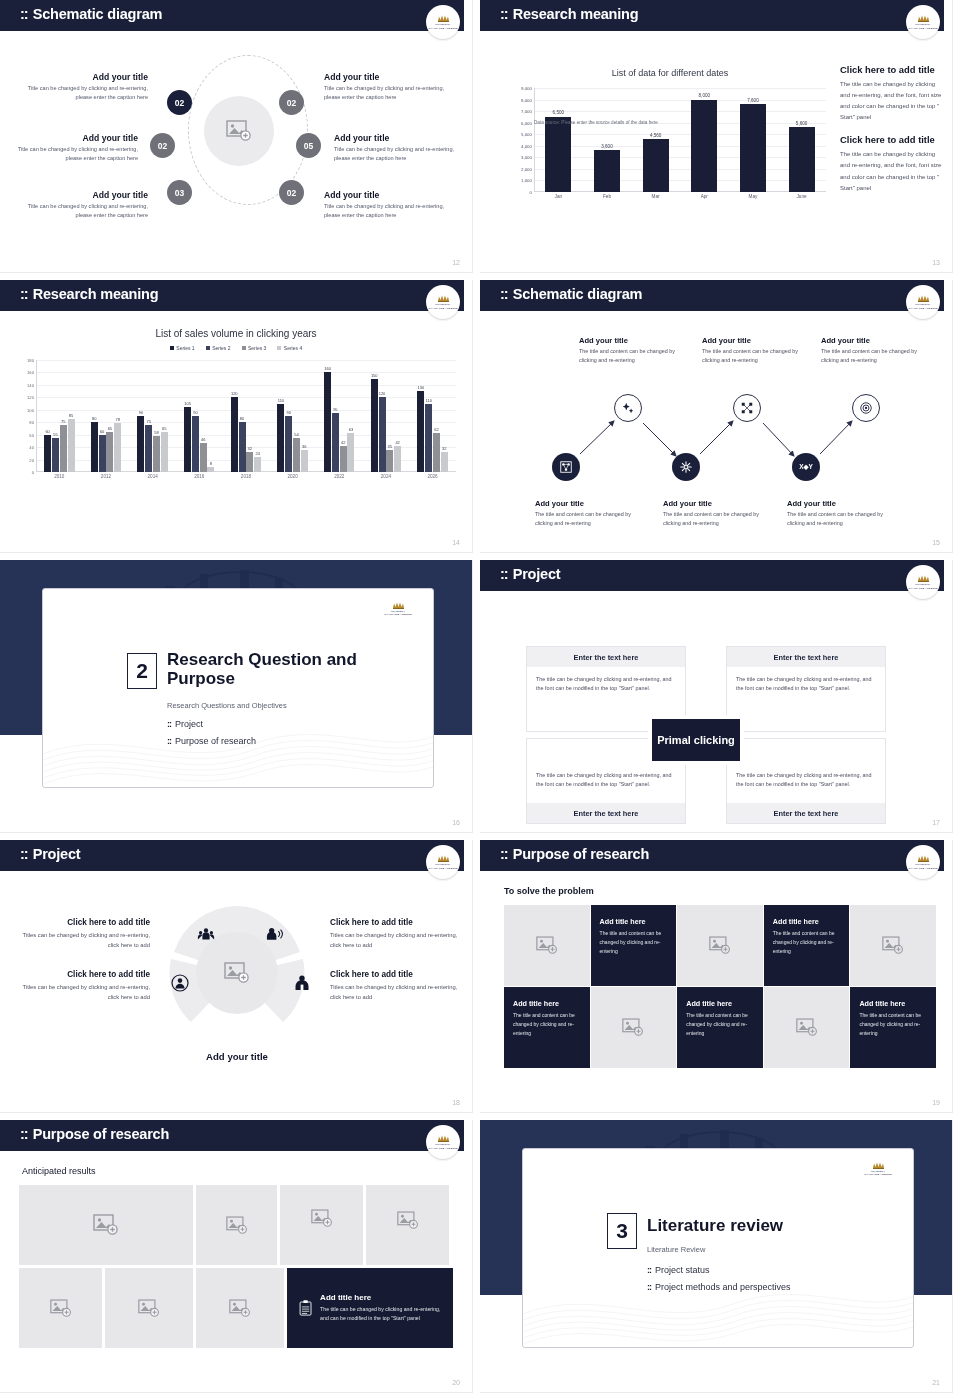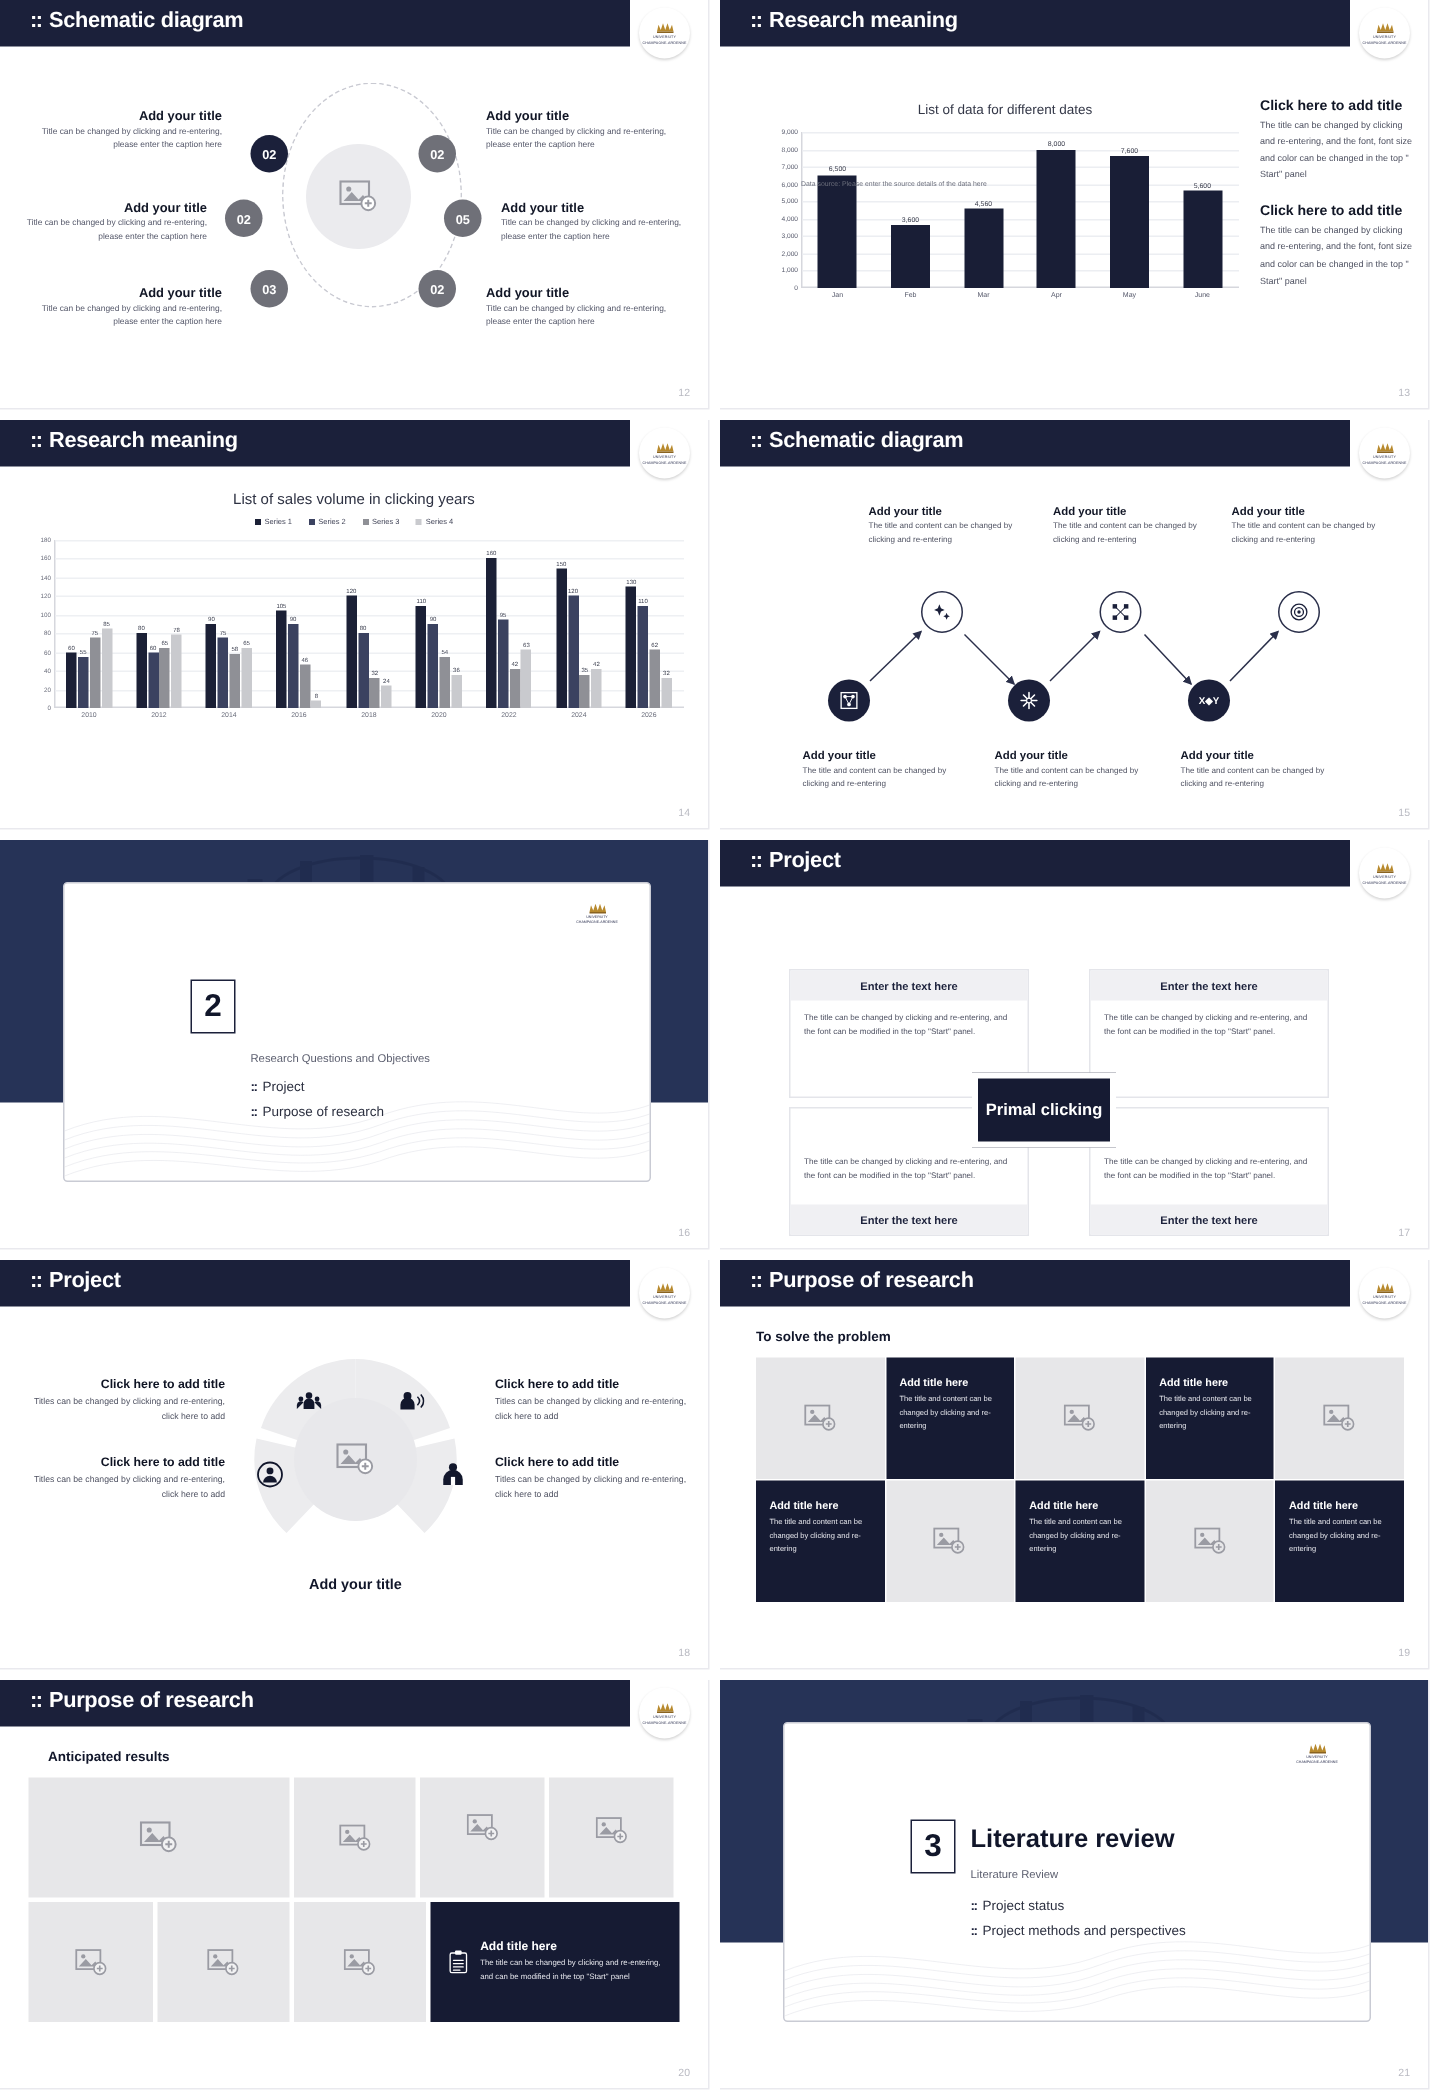--- a/index.html
+++ b/index.html
@@ -8,21 +8,21 @@
     background:#ffffff;
     font-family:"Liberation Sans", sans-serif;
     overflow:hidden;
   }
   .deck { display:grid; grid-template-columns:repeat(2, 480px); grid-template-rows:repeat(5, 280px); }
   .slide { position:relative; width:480px; height:280px; background:#fff; overflow:hidden; }
   .slide-inner { position:absolute; left:0; top:0; width:472px; height:272px; background:#fff;
                  box-shadow:0 0 0 1px #e9e9ee; overflow:hidden; }
 
   
-  .hdr { position:absolute; left:0; top:0; width:420px; height:31px; background:#1b203a; }
+  .hdr { position:absolute; left:0; top:0; width:464px; height:31px; background:#1b203a; }
   .hdr-title { position:absolute; left:20px; top:6px; color:#fff; font-size:14.5px; font-weight:bold; letter-spacing:-.2px; }
   .hdr-dots { display:inline-block; margin-right:5px; letter-spacing:-1px; }
   .badge { position:absolute; right:12px; top:5px; width:34px; height:34px; border-radius:50%;
            background:#fff; display:flex; align-items:center; justify-content:center; flex-direction:column;
            box-shadow:0 1px 2px rgba(0,0,0,.18); z-index:4; }
   .badge .crest { width:15px; height:9px; }
   .badge .l1 { font-size:2.4px; color:#2b3050; line-height:1.35; letter-spacing:.1px; }
   .pg { position:absolute; right:12px; bottom:6px; font-size:7px; color:#b9bac2; }
 
   
@@ -140,21 +140,21 @@
   .s8 .sub { position:absolute; left:24px; top:46px; font-size:9px; font-weight:bold; color:#11162a; }
   .s8 .grid { position:absolute; left:24px; top:65px; width:432px; height:163px;
               display:grid; grid-template-columns:repeat(5,1fr); grid-template-rows:repeat(2,1fr); gap:1px; }
   .s8 .cell { position:relative; display:flex; align-items:center; justify-content:center; }
   .s8 .cell.img { background:#e7e7e9; }
   .s8 .cell.dark { background:#161b33; color:#fff; padding:12px 9px; display:block; }
   .s8 .cell.dark h5 { font-size:7.2px; font-weight:bold; margin-bottom:3px; }
   .s8 .cell.dark p { font-size:5px; line-height:1.75; color:#e3e4ea; }
 
   
-  .s9 .sub { position:absolute; left:32px; top:46px; font-size:9px; font-weight:bold; color:#11162a; }
+  .s9 .sub { position:absolute; left:22px; top:46px; font-size:9px; font-weight:normal; color:#11162a; }
   .s9 .row1 { position:absolute; left:19px; top:65px; width:434px; height:80px; display:flex; gap:3px; }
   .s9 .row2 { position:absolute; left:19px; top:148px; width:434px; height:80px; display:flex; gap:3px; }
   .s9 .tile { background:#e7e7e9; display:flex; align-items:center; justify-content:center; }
   .s9 .wide  { flex:0 0 174px; } .s9 .mid { flex:0 0 81px; } .s9 .nar { flex:0 0 83px; }
   .s9 .t2a { flex:0 0 83px; } .s9 .t2b { flex:0 0 88px; } .s9 .t2c { flex:0 0 88px; }
   .s9 .dark { flex:1; background:#161b33; color:#fff; display:flex; align-items:center; gap:8px; padding:0 12px; }
   .s9 .dark h5 { font-size:8px; font-weight:bold; margin-bottom:3px; }
   .s9 .dark p { font-size:5.2px; line-height:1.7; color:#e3e4ea; }
 </style>
 </head>
@@ -632,20 +632,21 @@
           <g fill="none" stroke="#c6c8d2" stroke-width=".35">
             <path d="M0,62 C70,34 140,78 210,52 C280,26 340,64 392,44"></path>
             <path d="M0,68 C70,40 140,84 210,58 C280,32 340,70 392,50"></path>
             <path d="M0,74 C70,46 140,90 210,64 C280,38 340,76 392,56"></path>
             <path d="M0,80 C70,52 140,95 210,70 C280,44 340,82 392,62"></path>
             <path d="M0,86 C70,58 140,99 210,76 C280,50 340,88 392,68"></path>
             <path d="M0,92 C70,64 140,104 210,82 C280,56 340,94 392,74"></path>
           </g>
         </svg>
         <div class="numbox">2</div>
+        <h1>Research Question and Purpose</h1>
         <div class="sub" style="--suby:112px">Research Questions and Objectives</div>
         <ul style="--listy:130px">
           <li><em>::</em><span>Project</span></li>
           <li><em>::</em><span>Purpose of research</span></li>
         </ul>
         <div class="badge2">
           <svg width="15" height="9" viewBox="0 0 30 18">
             <path d="M4 14 L6 5 L9 12 L12 3 L15 12 L18 3 L21 12 L24 5 L26 14 Z" fill="#b88a2e"></path>
             <rect x="4" y="14" width="22" height="2" fill="#8a6320"></rect>
             </svg>

